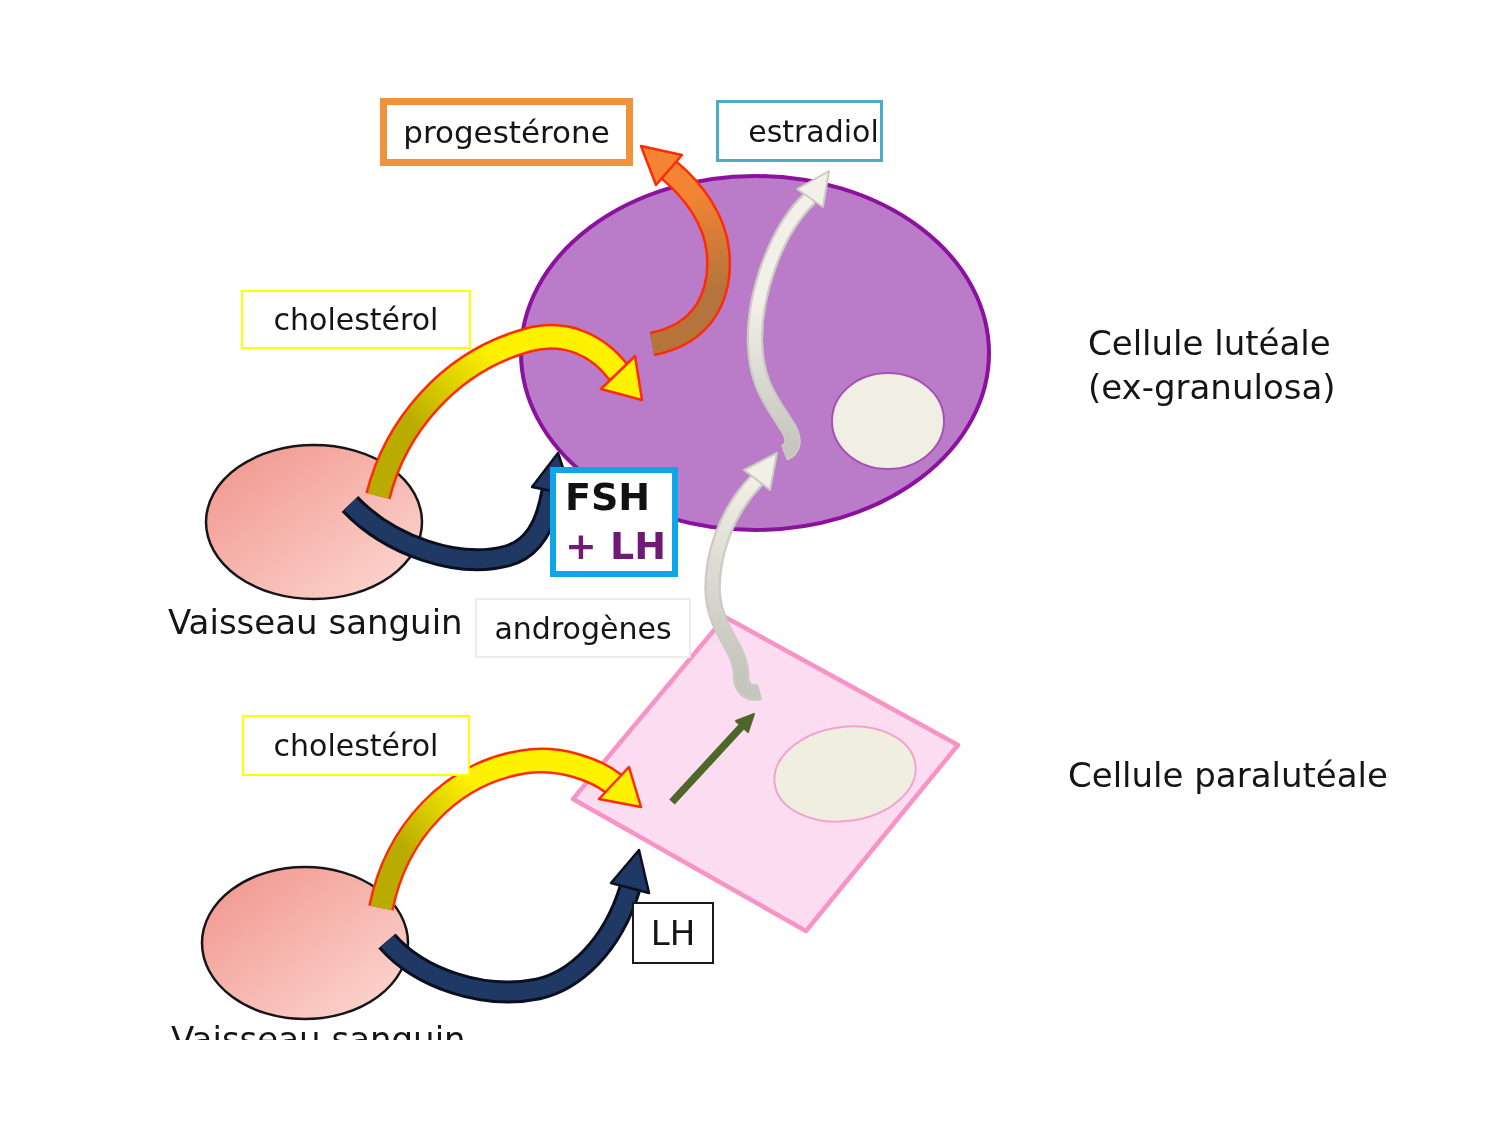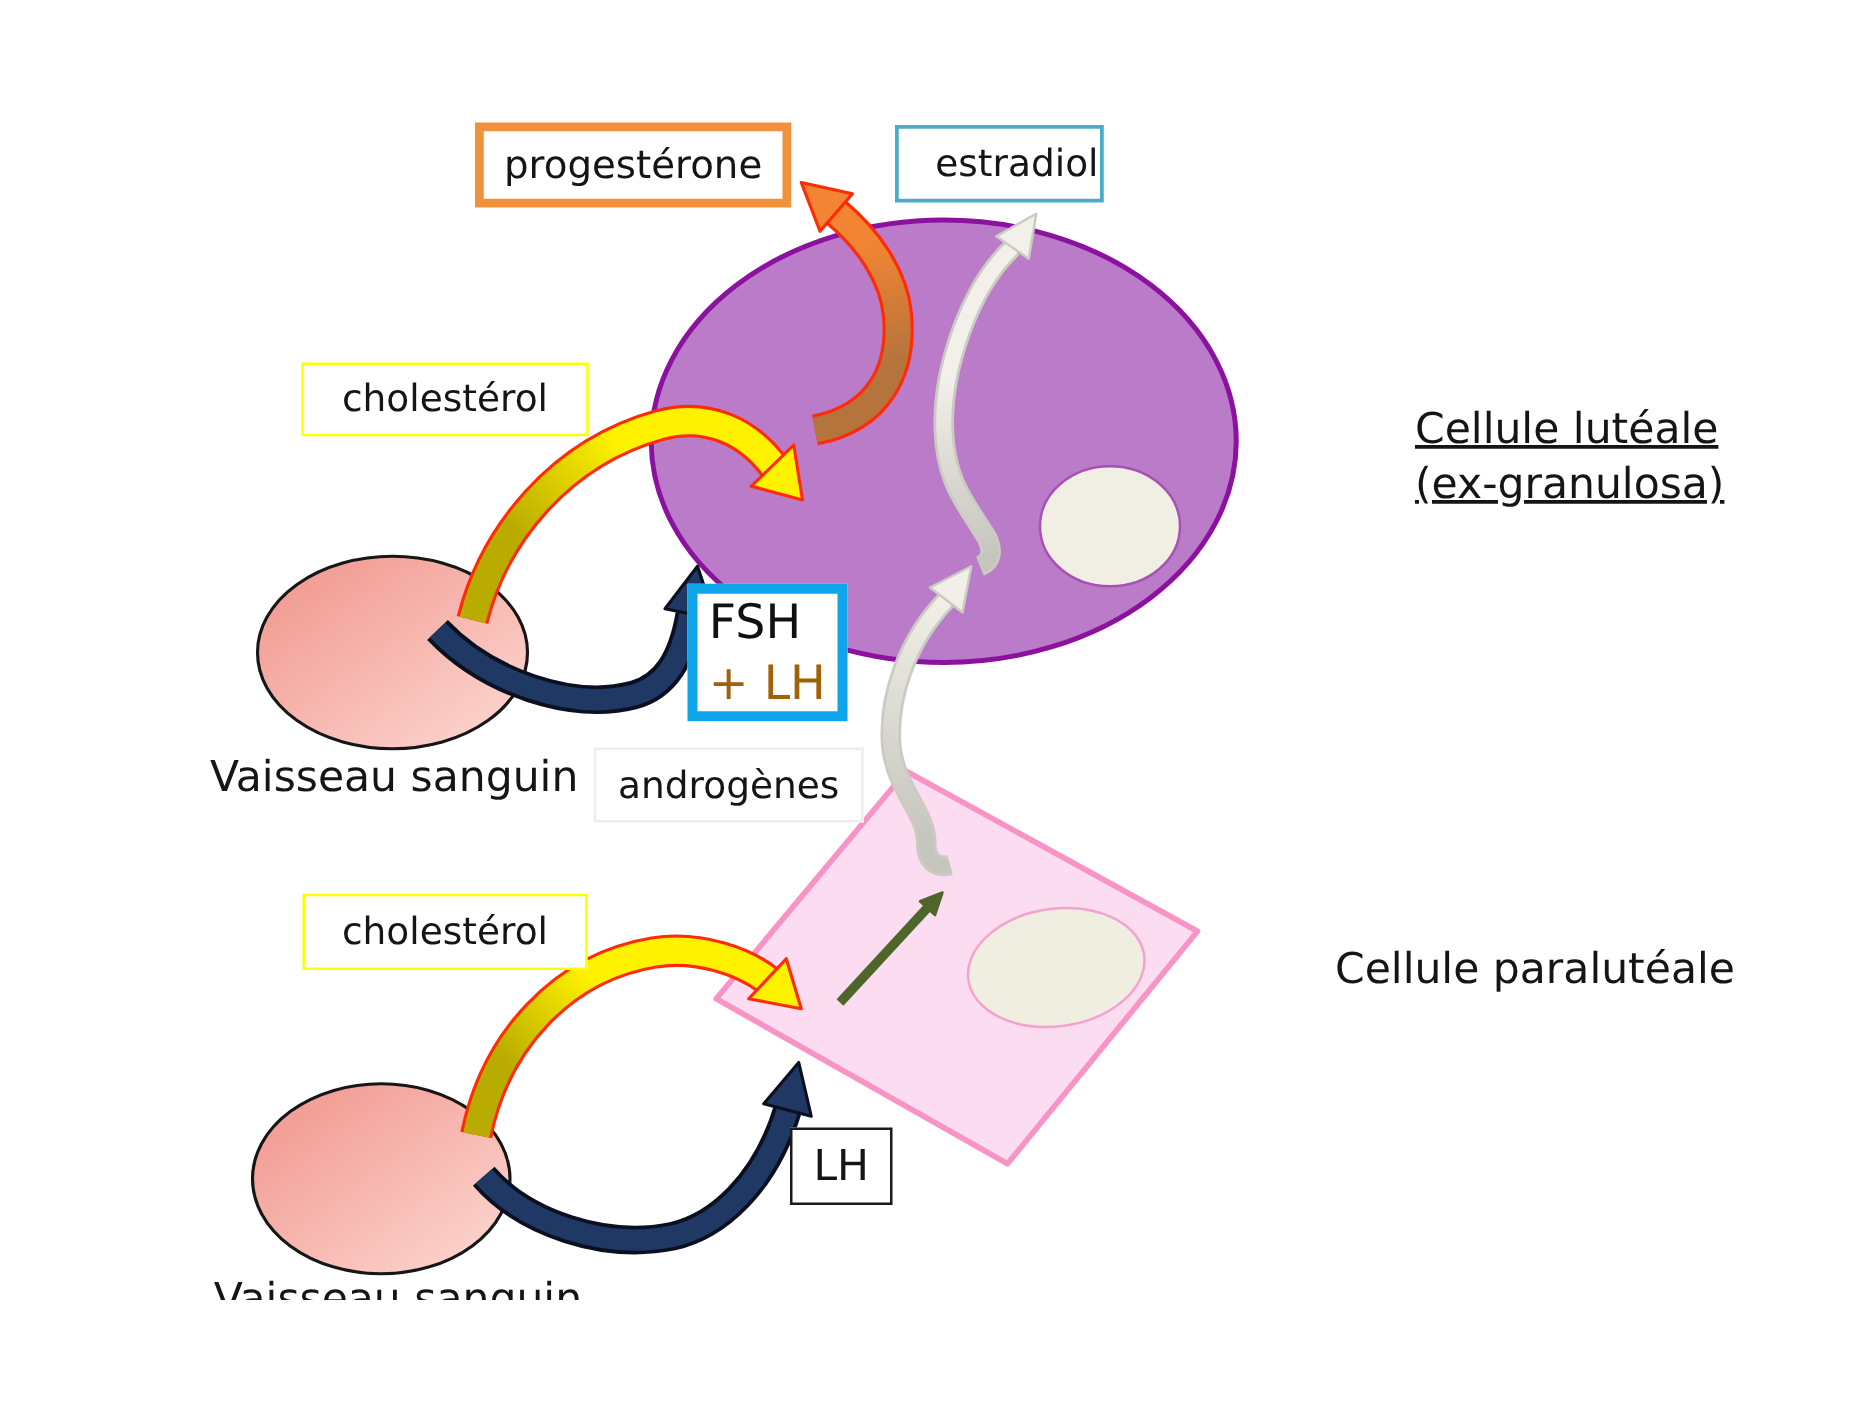--- a/index.html
+++ b/index.html
@@ -9,31 +9,31 @@
   }
   #base-svg,#arrow-svg{position:absolute;left:0;top:0;width:1500px;height:1125px;}
   #arrow-svg{pointer-events:none;}
   .lbl{position:absolute;z-index:2;display:flex;align-items:center;justify-content:center;
        box-sizing:border-box;background:#ffffff;font-size:30px;white-space:nowrap;}
   .plain{position:absolute;z-index:2;background:transparent;font-size:34px;white-space:nowrap;}
   .box-progesterone{left:380px;top:98px;width:253px;height:68px;border:7px solid #F0913B;font-size:31px;}
   .box-estradiol{left:716px;top:100px;width:167px;height:62px;border:3px solid #4BACC6;padding-left:28px;}
   .box-cholesterol-1{left:241px;top:290px;width:230px;height:59px;border:2px solid #FFFF00;}
   .box-cholesterol-2{left:242px;top:715px;width:228px;height:61px;border:2px solid #FFFF00;}
-  .box-fshlh{left:550px;top:467px;width:128px;height:110px;border:8px solid #0ea5e9;
+  .box-fshlh{left:550px;top:467px;width:128px;height:110px;border:6px solid #0ea5e9;
              flex-direction:column;align-items:flex-start;justify-content:center;padding-left:9px;
-             font-size:38px;line-height:1.28;}
+             font-size:38px;line-height:1.28;font-weight:bold;}
   .fsh-line{color:#111;}
-  .lh-line{color:#a16207;}
+  .lh-line{color:#701a75;}
   .box-androgens{left:475px;top:598px;width:216px;height:60px;border:2px solid #EDEDED;}
   .box-lh{left:632px;top:902px;width:82px;height:62px;border:2px solid #1a1a1a;font-size:34px;}
   .vessel-1{left:168px;top:602px;}
   .vessel-2{left:171px;top:1019px;}
   .cell-caption{line-height:1.3;font-size:34px;}
-  .caption-luteal{left:1132px;top:321px;text-decoration:underline;}
+  .caption-luteal{left:1088px;top:321px;}
   .caption-paraluteal{left:1068px;top:737px;margin-top:16px;}
 </style>
 </head>
 <body>
 
 <div id="canvas">
 
   <svg id="base-svg" viewBox="0 0 1500 1125">
     <defs>
       <linearGradient id="vesselGrad" x1="0" y1="0" x2="1" y2="1">

